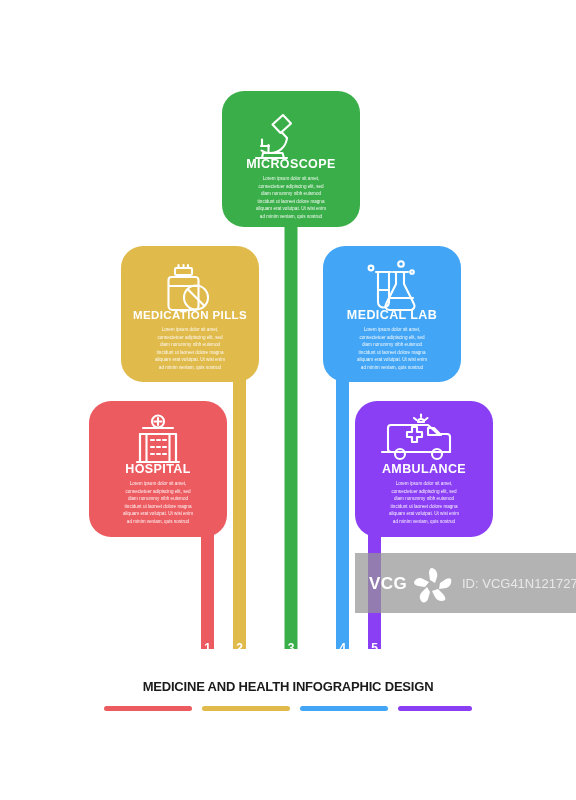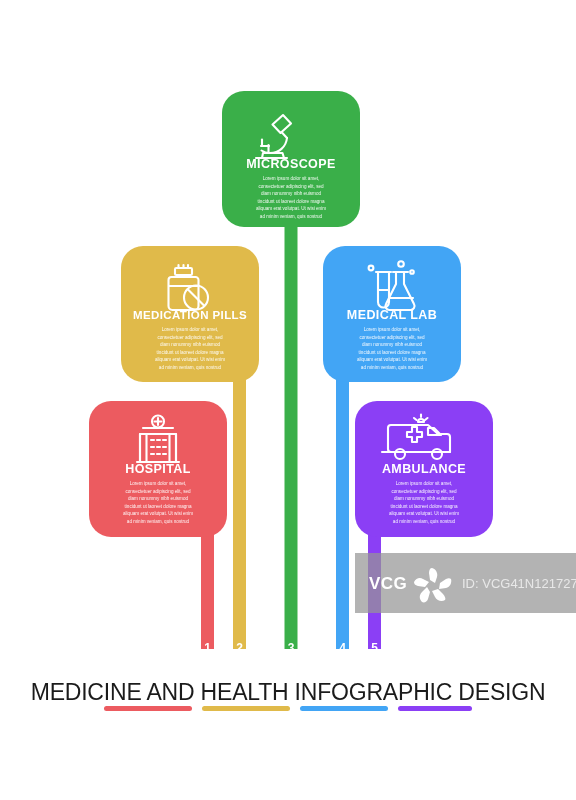--- a/index.html
+++ b/index.html
@@ -34,22 +34,22 @@
   }
 
   
   .title-wrap{
     position:absolute;
     left:0; top:679px; width:576px;
     text-align:center;
   }
   .main-title{
     font-family:"Liberation Sans", sans-serif;
-    font-weight:normal;
-    font-size:23px;
+    font-weight:bold;
+    font-size:13px;
     letter-spacing:-0.2px;
     color:#1b1b1b;
     white-space:nowrap;
   }
   .legend-row{
     position:absolute;
     left:104px; top:706px;
     width:368px; height:5px;
   }
   .legend-bar{

